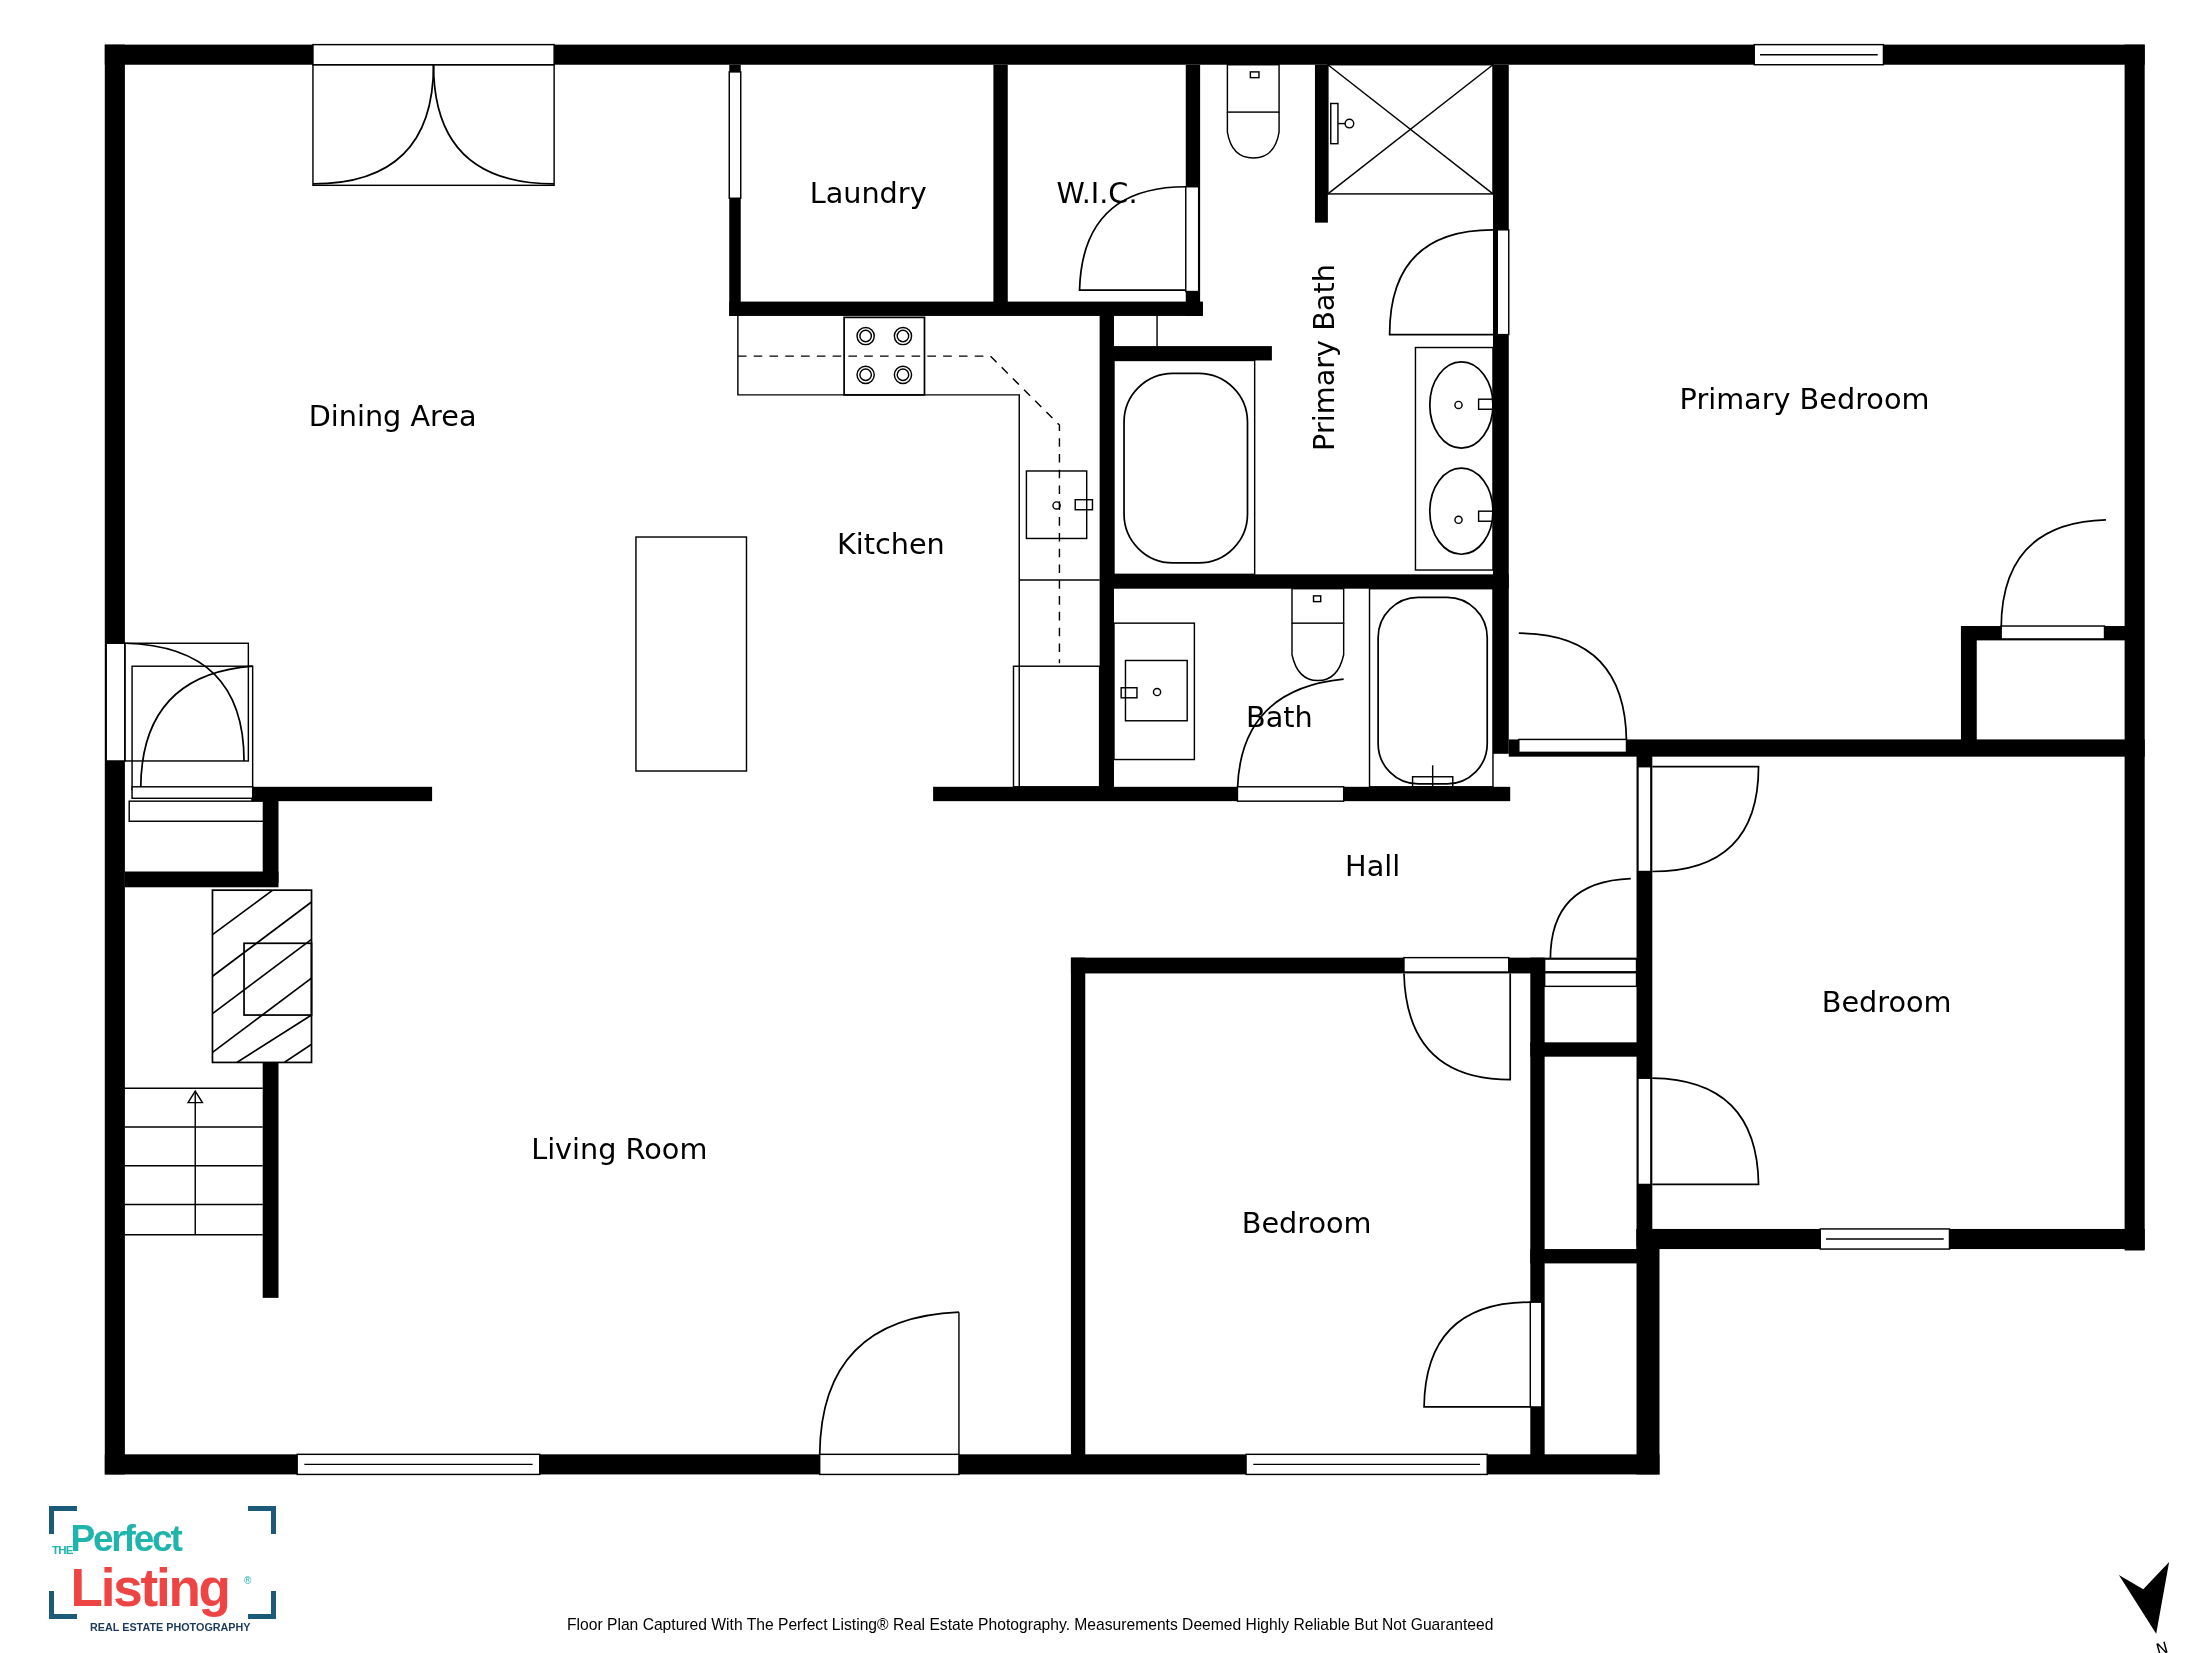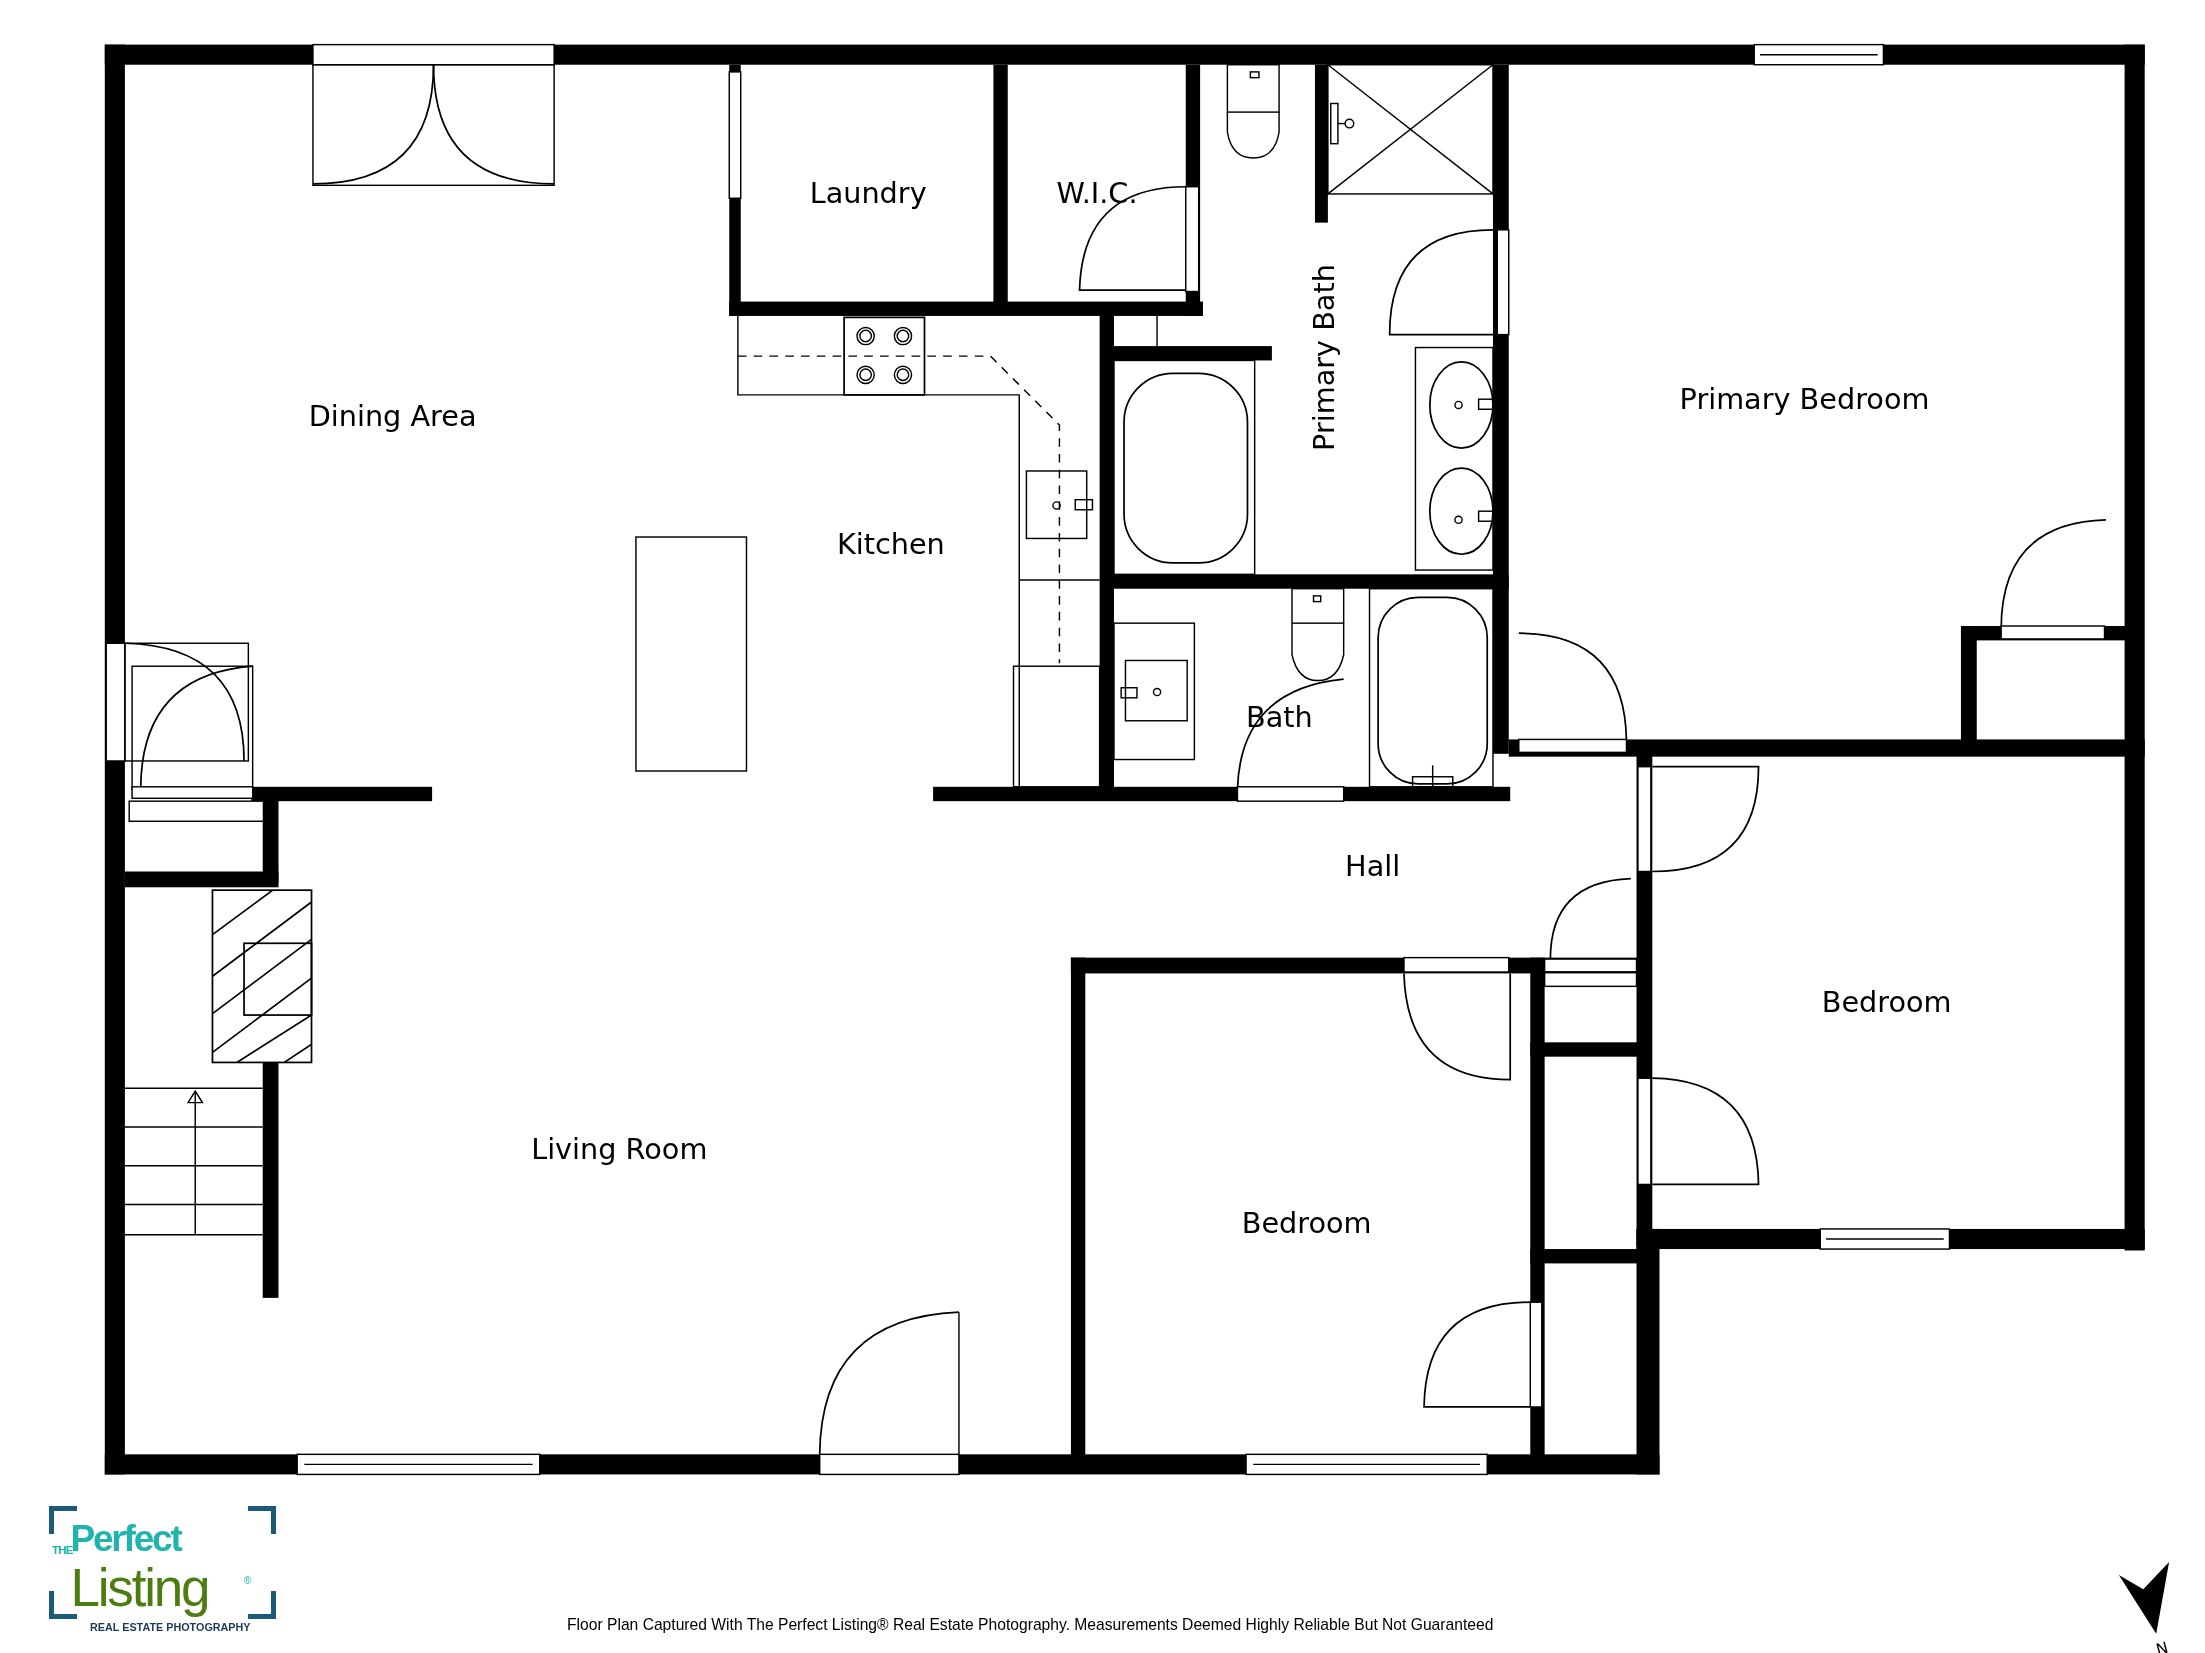--- a/index.html
+++ b/index.html
@@ -8,21 +8,21 @@
   .room-label { font-family:"DejaVu Sans", sans-serif; font-size:20px; fill:#000; }
   .fix { fill:none; stroke:#000; stroke-width:1.2; }
   .thin { fill:none; stroke:#000; stroke-width:1; }
   .wall { fill:#000; }
   .win { fill:#fff; stroke:#000; stroke-width:1; }
   .dash { fill:none; stroke:#000; stroke-width:1; stroke-dasharray:6 5; }
   .logo { position:absolute; left:49px; top:1506px; width:230px; height:129px; }
   .logo-bracket { position:absolute; width:23px; height:23px; border-color:#1b5a78; border-style:solid; border-width:0; }
   .logo-the { position:absolute; left:2.9px; top:38px; font-family:"Liberation Sans", sans-serif; font-weight:bold; font-size:11.5px; color:#1fb5ad; letter-spacing:-0.7px;text-align:center; }
   .logo-perfect { position:absolute; left:21.5px; top:5.7px; font-family:"Liberation Sans", sans-serif; font-weight:bold; font-size:37px; color:#1fb5ad; letter-spacing:-2.2px; line-height:53px; }
-  .logo-listing { position:absolute; left:21.5px; top:55px; font-family:"Liberation Sans", sans-serif; font-weight:normal; font-size:53px; color:#4d7c0f; letter-spacing:-2.2px; line-height:53px;text-align:right; }
+  .logo-listing { position:absolute; left:21.5px; top:55px; font-family:"Liberation Sans", sans-serif; font-weight:bold; font-size:53px; color:#ef4444; letter-spacing:-2.2px; line-height:53px;text-align:right; }
   .logo-reg { position:absolute; left:195px; top:69px; font-family:"Liberation Sans", sans-serif; font-size:10px; color:#1fb5ad; }
   .logo-tag { position:absolute; left:33px; top:115px; font-family:"Liberation Sans", sans-serif; font-weight:bold; font-size:10.8px; color:#1b3a5a; letter-spacing:0px;padding-left:8px; }
   .footer { position:absolute; left:567px; top:1615px; font-family:"Liberation Sans", sans-serif; font-size:17px; color:#000; white-space:nowrap; transform:scaleX(0.92); transform-origin:left top; }
 </style>
 </head>
 <body>
 
 <svg id="plan" viewBox="0 0 1536 1152" xmlns="http://www.w3.org/2000/svg">
 
   <g>

